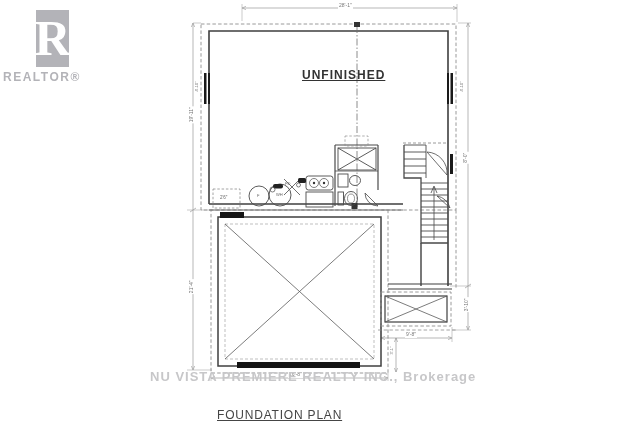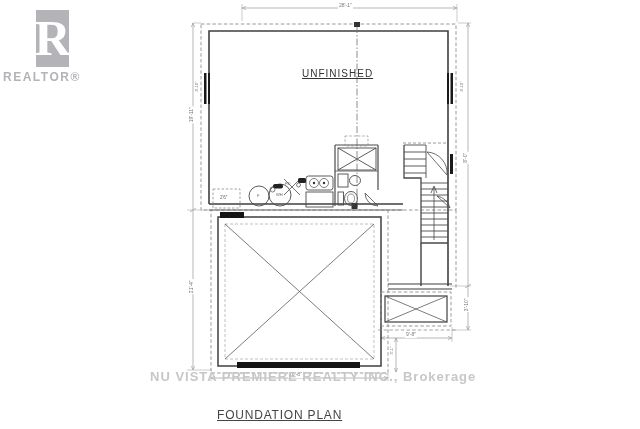--- a/index.html
+++ b/index.html
@@ -18,21 +18,21 @@
     transform:translatey(-1px);
   }
   .r-label{
     position:absolute;left:3px;top:62px;width:80px;
     color:#b3b3b8;font-size:12px;font-weight:700;letter-spacing:1.5px;white-space:nowrap;
   }
   
   svg.plan{position:absolute;left:0;top:0;}
   
   .t{position:absolute;white-space:nowrap;color:#3c3c3c;}
-  .room{font-size:10px;letter-spacing:1px;text-decoration:underline;color:#333;}
+  .room{font-size:12px;letter-spacing:1px;text-decoration:underline;color:#333;font-weight:bold;}
   .title{font-size:12px;letter-spacing:.8px;text-decoration:underline;color:#454545;}
   .dim{font-size:5px;color:#777;background:#fff;padding:0 1px;line-height:1.1;}
   .tiny{font-size:4px;color:#666;background:transparent;padding:0;}
   .v{transform:rotate(-90deg);transform-origin:center center;}
   .watermark{
     left:150px;top:369px;width:340px;
     font-size:13px;font-weight:700;letter-spacing:1px;color:#c7c7c9;
   }
 </style>
 </head>

